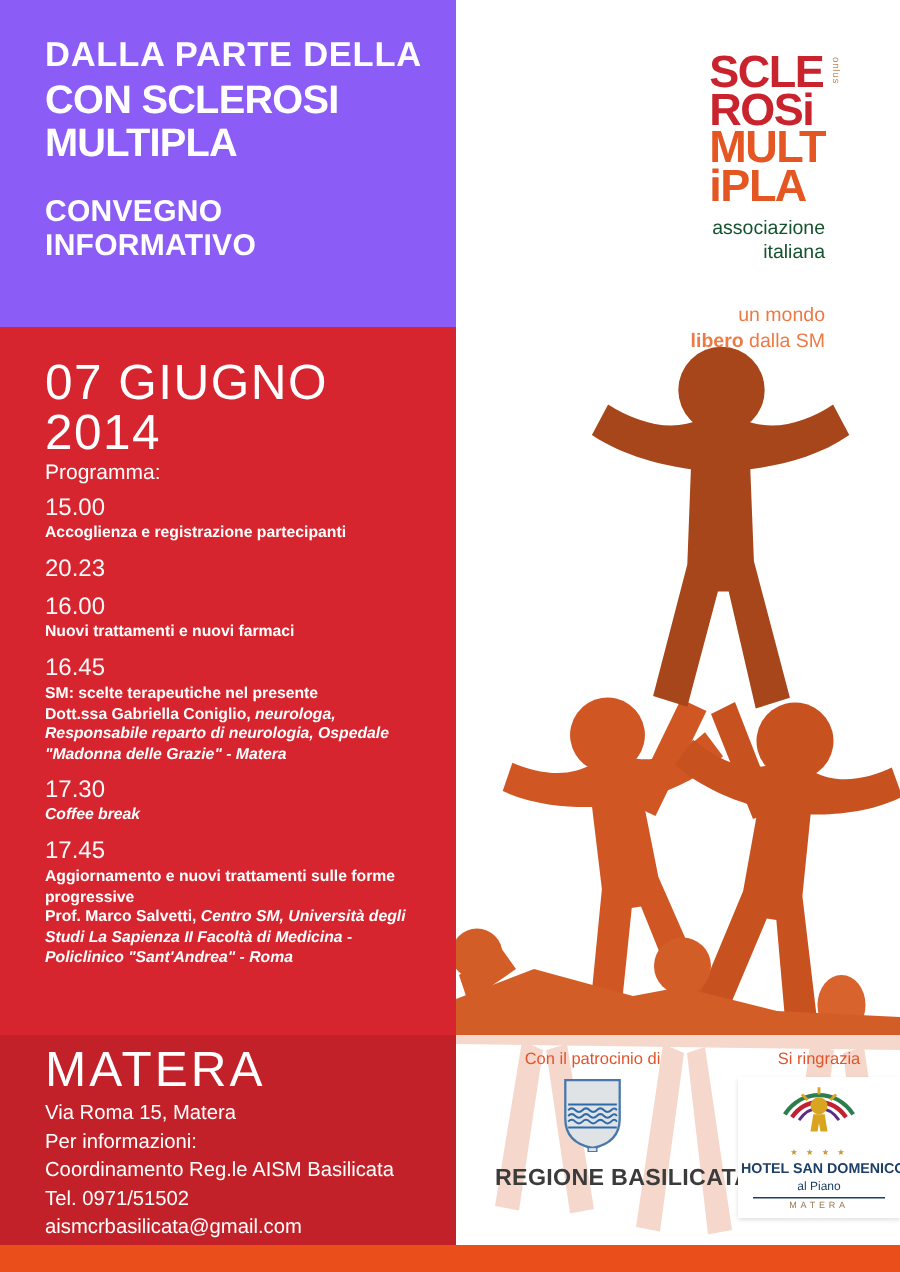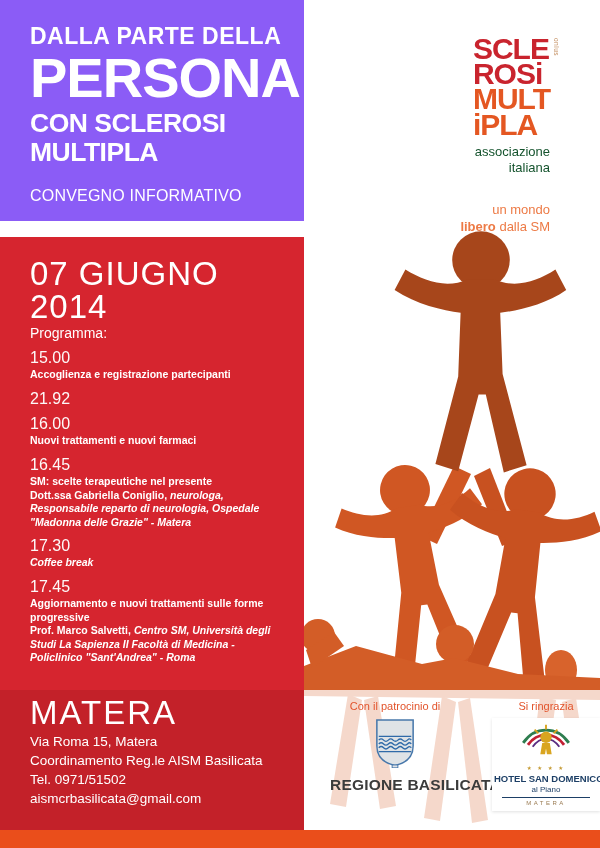--- a/index.html
+++ b/index.html
@@ -5,27 +5,27 @@
   html,body{margin:0;padding:0;background:#888;}
   *{box-sizing:border-box;}
   .poster{
     position:relative;width:600px;height:848px;margin:0 auto;
     background:#ffffff;overflow:hidden;
     font-family:"Liberation Sans","DejaVu Sans",sans-serif;
   }
   
   .block{position:absolute;left:0;width:304px;color:#fff;overflow:hidden;}
   .block-header{top:0;height:221px;background:#8b5cf6;padding:24px 18px 0 30px;}
-  .block-program{top:237px;height:570px;background:#d6252f;padding:20px 18px 0 30px;}
+  .block-program{top:218px;height:570px;background:#d6252f;padding:20px 18px 0 30px;}
   .block-venue{top:690px;height:140px;background:#c32129;padding:6px 18px 0 30px;}
 
   .h-line1{font-size:23px;font-weight:700;letter-spacing:.5px;line-height:1.1;}
   .h-line2{font-size:56px;font-weight:700;letter-spacing:-1px;line-height:1.0;margin-top:1px;}
   .h-line3{font-size:26.5px;font-weight:700;letter-spacing:-.5px;line-height:1.1;margin-top:3px;}
-  .h-line4{font-size:16px;font-weight:400;letter-spacing:.2px;margin-top:19px;}
+  .h-line4{font-size:20px;font-weight:700;letter-spacing:.2px;margin-top:19px;}
 
   .date{font-size:33px;font-weight:400;letter-spacing:1px;line-height:1;}
   .prog-label{font-size:14px;font-weight:400;margin-top:2px;}
   .entry{margin-top:8px;}
   .entry .time{font-size:16px;font-weight:400;line-height:1.12;opacity:.97;}
   .entry .title{font-size:10.5px;font-weight:700;line-height:1.3;margin:1px 0 0 0;}
   .entry .speaker-line{font-size:10.5px;font-weight:700;line-height:1.3;margin:0;}
   .entry .detail{font-style:italic;}
 
   .venue-city{font-size:33px;font-weight:400;letter-spacing:2px;line-height:1;}
@@ -62,39 +62,38 @@
 
   .bottom-bar{position:absolute;left:0;top:830px;width:600px;height:18px;background:#ea4e1b;z-index:5;}
 </style>
 </head>
 <body>
 
 <div class="poster">
 
   <div class="block block-header">
     <div class="h-line1">DALLA PARTE DELLA</div>
-    <div class="h-line2">PERSONA</div>
     <div class="h-line3">CON SCLEROSI MULTIPLA</div>
     <div class="h-line4">CONVEGNO INFORMATIVO</div>
 
   </div>
 
   <div class="block block-program">
     <div class="date">07 GIUGNO 2014</div>
     <div class="prog-label">Programma:</div>
     <div>
 
         <div class="entry">
           <div class="time">15.00</div>
           <p class="title">Accoglienza e registrazione partecipanti</p>
 
         </div>
 
         <div class="entry">
-          <div class="time">21.92</div>
+          <div class="time">20.23</div>
 
         </div>
 
         <div class="entry">
           <div class="time">16.00</div>
           <p class="title">Nuovi trattamenti e nuovi farmaci</p>
         </div>
 
         <div class="entry">
           <div class="time">16.45</div>
@@ -115,20 +114,21 @@
         </div>
 
       </div>
   </div>
 
   <div class="block block-venue">
     <div class="venue-city">MATERA</div>
     <div class="venue-lines">
 
         <div>Via Roma 15, Matera</div>
+        <div>Per informazioni:</div>
         <div>Coordinamento Reg.le AISM Basilicata</div>
         <div>Tel. 0971/51502 aismcrbasilicata@gmail.com</div>
       </div>
   </div>
 
   <div class="aism-logo">
     <div class="aism-word">
       <span class="aism-onlus">onlus</span>
       
     <div class="red">SCLE</div><div class="red">ROSi</div><div class="orange">MULT</div><div class="orange">iPLA</div></div>

